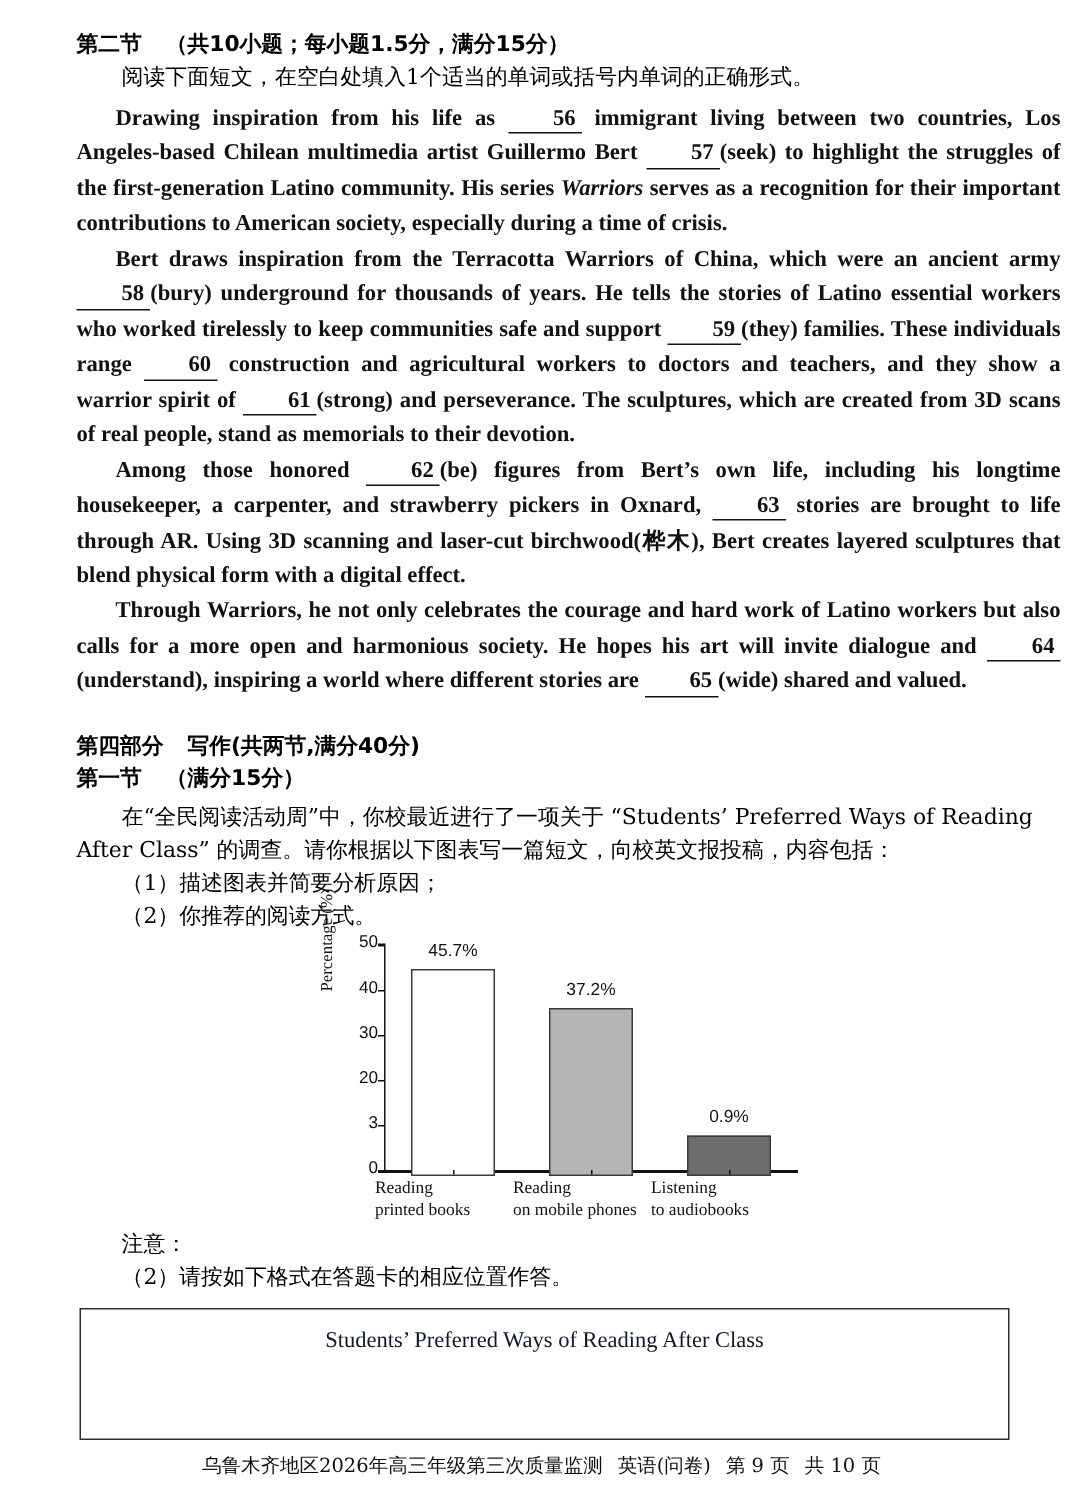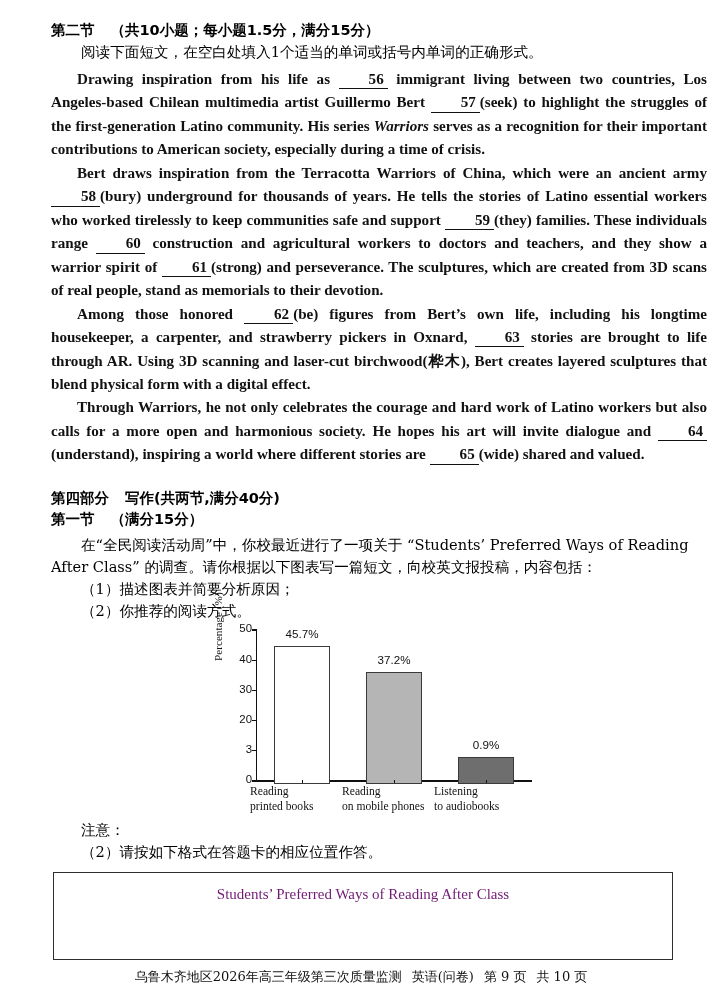--- a/index.html
+++ b/index.html
@@ -168,21 +168,21 @@
     position: relative;
     background: #fff;
   }
   .answer-title {
     position: absolute;
     left: 0; right: 0;
     top: 13px;
     text-align: center;
     font-family: "Liberation Serif", "DejaVu Serif", serif;
     font-size: 15px;
-    color: #701a75;
+    color: #0f172a;
   }
 
   
   .footer {
     position: absolute;
     left: 0; right: 0;
     bottom: 14px;
     text-align: center;
     font-family: "DejaVu Serif", "Liberation Serif", serif;
     font-size: 13px;

